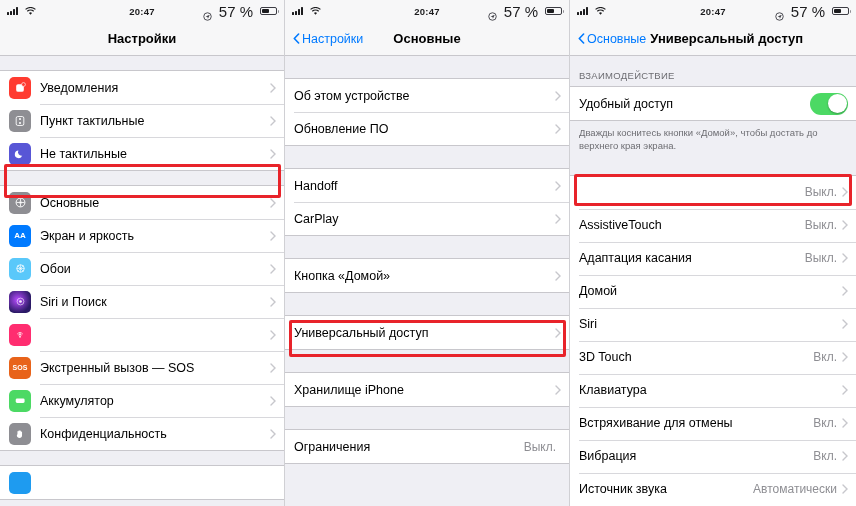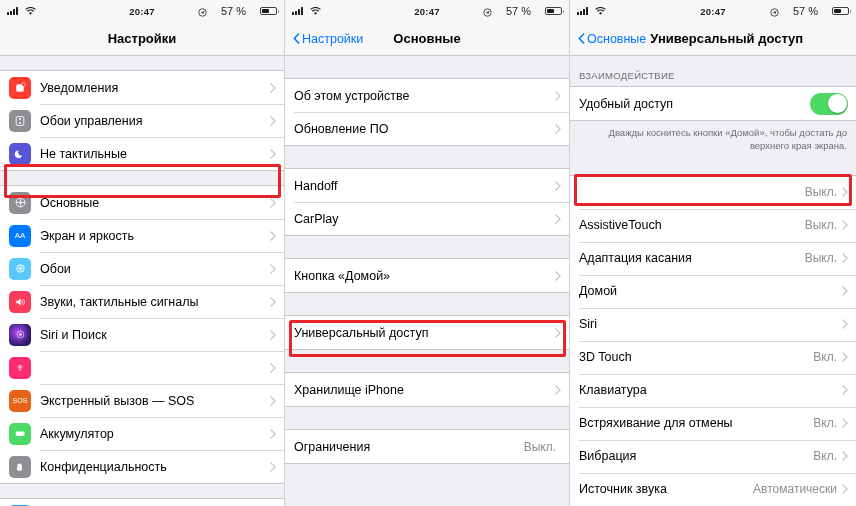--- a/index.html
+++ b/index.html
@@ -9,22 +9,22 @@
   .phone{ width:285px; height:506px; position:relative; background:#84cc16;
     overflow:hidden; border-right:1px solid #d0d0d4; }
   .phone:last-child{ width:286px; border-right:none; }
 
   
   .statusbar{ height:22px; background:#f7f7f8; display:flex; align-items:center;
     padding:0 7px; font-size:9px; color:#1c1c1e; position:relative; }
   .sb-left{ display:flex; align-items:center; gap:7px; }
   .sb-time{ position:absolute; left:0; right:0; text-align:center; font-size:9.5px;
     font-weight:600; letter-spacing:.2px; }
-  .sb-right{ margin-left:auto; display:flex; align-items:center; gap:14px;
-    font-size:11px; position:relative; z-index:2;}
+  .sb-right{ margin-left:auto; display:flex; align-items:center; gap:7px;
+    font-size:15px; position:relative; z-index:2;}
   .bars{ display:flex; align-items:flex-end; gap:1px; height:8px; }
   .bars i{ display:block; width:2px; background:#1c1c1e; border-radius:.5px; }
   .bars i:nth-child(1){height:3px} .bars i:nth-child(2){height:4.5px}
   .bars i:nth-child(3){height:6px} .bars i:nth-child(4){height:8px}
   .wifi{ width:11px; height:9px; position:relative; }
   .wifi svg{ display:block; }
   .loc{ width:9px; height:9px; }
   .batt{ width:17px; height:8.5px; border:1px solid #3c3c43; border-radius:2px;
     position:relative; padding:1px; }
   .batt::after{ content:""; position:absolute; right:-3px; top:2.5px; width:1.5px;
@@ -50,29 +50,29 @@
   .gap.lg{ height:22px; }
   .group{ background:#fff; border-top:.5px solid #c8c7cc;
     border-bottom:.5px solid #c8c7cc; }
   .row{ display:flex; align-items:center; height:33px; padding:0 8px 0 9px;
     background:#fff; position:relative; cursor:pointer; }
   .row + .row::before{ content:""; position:absolute; left:9px; right:0; top:0;
     height:.5px; background:#d8d8dc; }
   .row.indent + .row.indent::before{ left:40px; }
   .ico{ width:22px; height:22px; border-radius:5px; margin-right:9px;
     flex:0 0 22px; display:flex; align-items:center; justify-content:center;
-    color:#fff; font-size:9px; font-weight:400; overflow:hidden; position:relative;text-align:right;}
+    color:#fff; font-size:9px; font-weight:700; overflow:hidden; position:relative;text-align:right;}
   .label{ font-size:12.5px; color:#000; white-space:nowrap; }
   .value{ margin-left:auto; font-size:12px; color:#8e8e93; margin-right:5px;
     white-space:nowrap; }
   .chev{ margin-left:auto; width:6px; height:10px; flex:0 0 6px; }
   .value + .chev{ margin-left:0; }
   .hdr{ font-size:9.5px; color:#6d6d72; letter-spacing:.3px;
     padding:14px 9px 5px 9px; text-transform:uppercase; }
-  .footer{ font-size:9.5px; color:#6d6d72; line-height:1.35; padding:6px 9px 0 9px;text-align:right; }
+  .footer{ font-size:9.5px; color:#6d6d72; line-height:1.35; padding:6px 9px 0 9px; }
 
   
   .toggle{ margin-left:auto; width:38px; height:22px; border-radius:11px;
     background:#4cd964; position:relative; flex:0 0 38px; cursor:pointer; }
   .toggle::after{ content:""; position:absolute; top:1.5px; right:1.5px;
     width:19px; height:19px; border-radius:50%; background:#fff;
     box-shadow:0 1px 2px rgba(0,0,0,.3); }
 
   
   .hl{ position:absolute; border:3.5px solid #e8232a; border-radius:2px;
@@ -134,21 +134,21 @@
             </svg>
         </div>
         <div class="row indent">
           <span class="ico" style="background:#8e8e93">
             <svg viewBox="0 0 22 22" width="14" height="14">
                 <rect x="5" y="4" width="12" height="14" rx="2.5" fill="none" stroke="#fff" stroke-width="1.4"></rect>
                 <circle cx="11" cy="8" r="1.6" fill="#fff"></circle>
                 <circle cx="11" cy="14" r="1.6" fill="#fff"></circle>
               </svg>
           </span>
-          <span class="label">Обои управления</span>
+          <span class="label">Пункт тактильные</span>
           <svg class="chev" viewBox="0 0 6 10">
               <path d="M1 1l4 4-4 4" fill="none" stroke="#c7c7cc" stroke-width="1.4" stroke-linecap="round"></path>
             </svg>
         </div>
         <div class="row indent">
           <span class="ico" style="background:#5856d6">
             <svg viewBox="0 0 22 22" width="14" height="14">
                 <path d="M14.5 13.5A5.5 5.5 0 0 1 8.5 5.5a6 6 0 1 0 6 8z" fill="#fff"></path>
               </svg>
           </span>
@@ -182,32 +182,20 @@
             </svg>
         </div>
         <div class="row indent">
           <span class="ico" style="background:#5ac8fa">
             <svg viewBox="0 0 22 22" width="15" height="15">
                 <circle cx="11" cy="11" r="5.5" fill="none" stroke="#fff" stroke-width="1.2"></circle>
                 <path d="M11 5.5v11M5.5 11h11M7 7l8 8M15 7l-8 8" stroke="#fff" stroke-width=".9"></path>
               </svg>
           </span>
           <span class="label">Обои</span>
-          <svg class="chev" viewBox="0 0 6 10">
-              <path d="M1 1l4 4-4 4" fill="none" stroke="#c7c7cc" stroke-width="1.4" stroke-linecap="round"></path>
-            </svg>
-        </div>
-        <div class="row indent">
-          <span class="ico" style="background:#fb3b5c">
-            <svg viewBox="0 0 22 22" width="14" height="14">
-                <path d="M5 9h3l4-3.5v11L8 13H5z" fill="#fff"></path>
-                <path d="M14 8.5a3.5 3.5 0 0 1 0 5M16 6.5a6.5 6.5 0 0 1 0 9" fill="none" stroke="#fff" stroke-width="1.2" stroke-linecap="round"></path>
-              </svg>
-          </span>
-          <span class="label">Звуки, тактильные сигналы</span>
           <svg class="chev" viewBox="0 0 6 10">
               <path d="M1 1l4 4-4 4" fill="none" stroke="#c7c7cc" stroke-width="1.4" stroke-linecap="round"></path>
             </svg>
         </div>
         <div class="row indent">
           <span class="ico" style="background:radial-gradient(circle at 40% 40%,#b84cff,#2b1a66 70%)">
             <svg viewBox="0 0 22 22" width="15" height="15">
                 <circle cx="11" cy="11" r="5" fill="none" stroke="#fff" stroke-width="1" opacity=".85"></circle>
                 <circle cx="11" cy="11" r="2" fill="#fff" opacity=".9"></circle>
               </svg>

